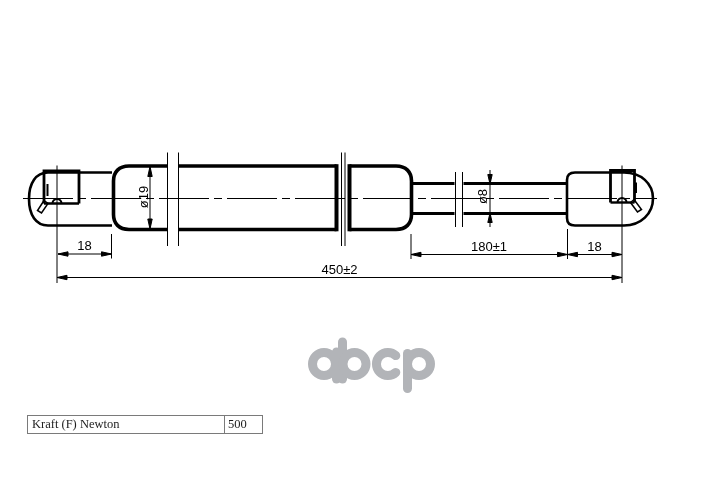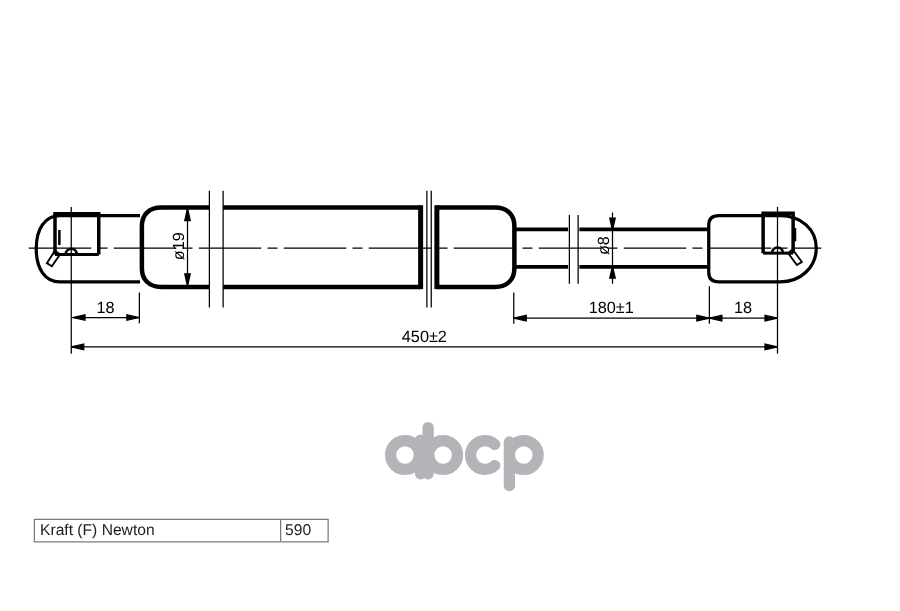--- a/index.html
+++ b/index.html
@@ -3,21 +3,21 @@
 <meta charset="utf-8">
 <style>
   html,body{margin:0;padding:0;background:#ffffff;}
   #canvas{position:relative;width:720px;height:489px;background:#ffffff;overflow:hidden;
           font-family:"Liberation Sans", sans-serif;}
   .page-title{position:absolute;left:18px;top:7px;font-size:19px;color:#1b1b1b;
               letter-spacing:0.5px;}
   .drawing-svg{position:absolute;left:0;top:0;}
   .spec-table{position:absolute;left:27px;top:415px;width:234px;height:17px;
               border:1px solid #7a7a7a;display:flex;font-size:12.5px;color:#1c1c1c;}
-  .spec-table .cell{line-height:17px;white-space:nowrap;overflow:hidden;}
+  .spec-table .cell{line-height:17px;white-space:nowrap;overflow:hidden;font-family:Liberation Serif, serif;}
   .spec-table .label{width:192px;border-right:1px solid #7a7a7a;padding-left:4px;}
   .spec-table .value{flex:1;padding-left:3px;}
   text{font-family:"Liberation Sans", sans-serif;}
 </style>
 </head>
 <body>
 
 <div id="canvas">
 
 
@@ -126,16 +126,16 @@
       <line x1="342.5" y1="342" x2="342.5" y2="379"></line>
       <circle cx="354.5" cy="364" r="11.5"></circle>
       <path d="M 395.8,355.6 A 11.5 11.5 0 1 0 395.8,372.4"></path>
       <line x1="407.5" y1="353.5" x2="407.5" y2="388.5"></line>
       <circle cx="419" cy="364" r="11.5"></circle>
     </g>
   </svg>
 
   <div class="spec-table">
     <div class="cell label">Kraft (F) Newton</div>
-    <div class="cell value">590</div>
+    <div class="cell value">500</div>
   </div>
 
 </div>
 
 </body></html>

